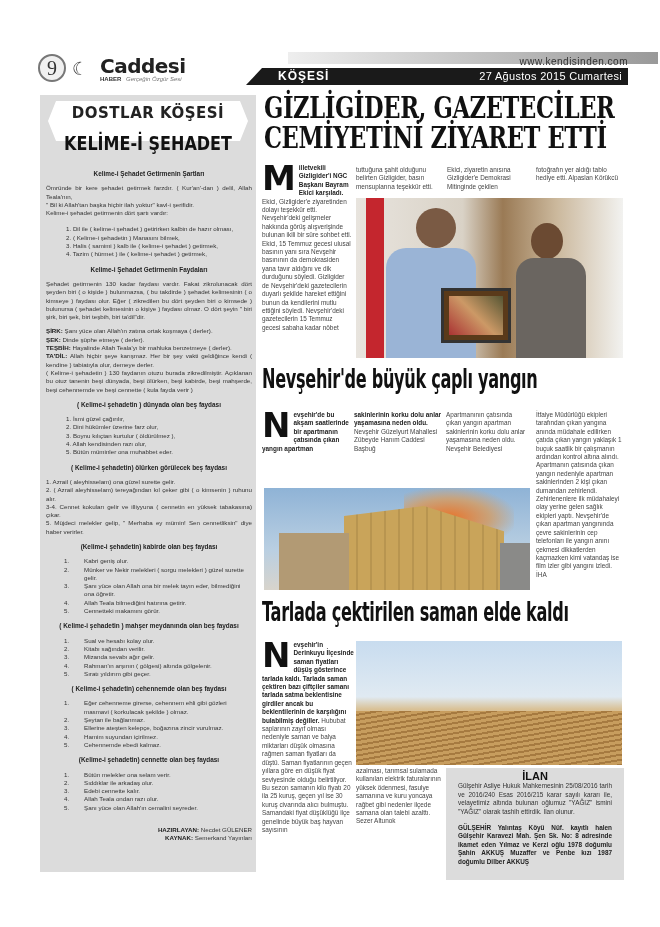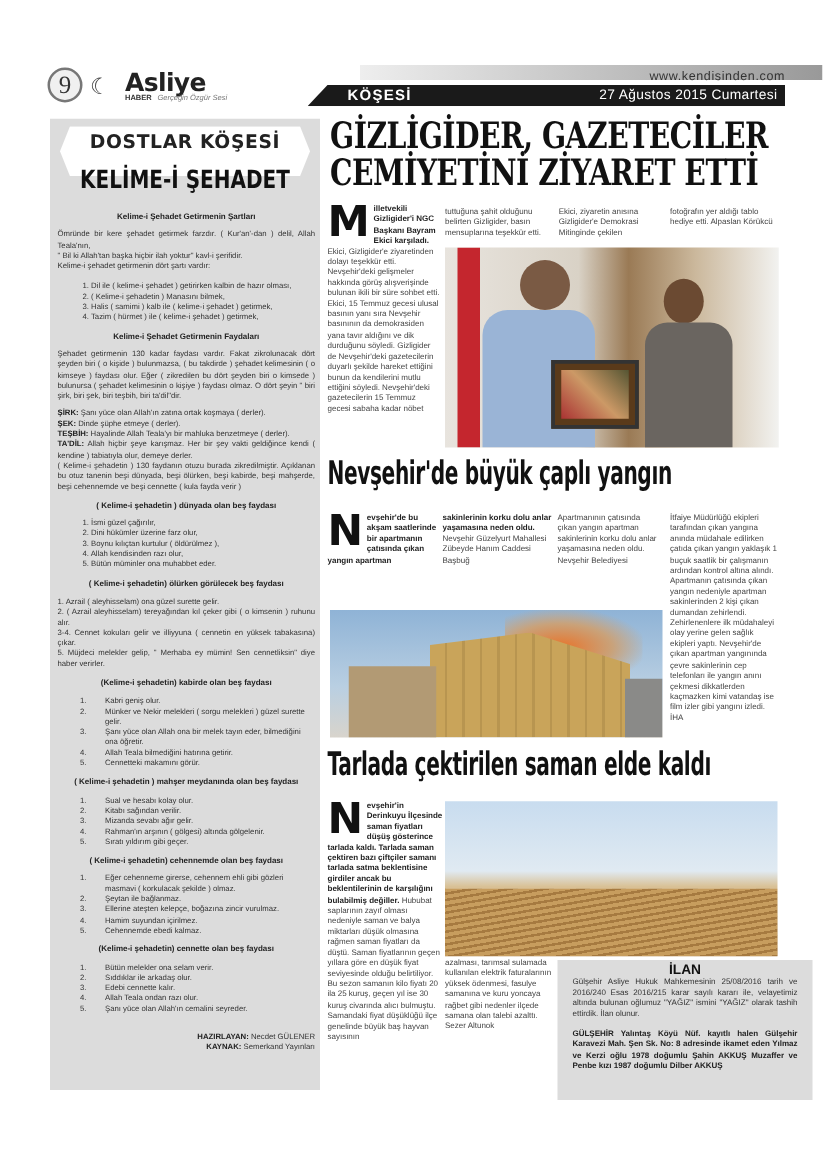--- a/index.html
+++ b/index.html
@@ -29,33 +29,33 @@
   .lc .nl .n{width:38px;flex:none;padding-left:18px;}
   .lc .credit{text-align:right;margin-top:14px;}
   .lc b{color:#222;}
   
   .h1{position:absolute;left:264px;top:93px;width:360px;font-family:"DejaVu Serif",serif;font-weight:bold;font-size:29px;line-height:30px;color:#111;letter-spacing:-0.5px;transform:scaleX(0.78);transform-origin:left top;white-space:nowrap;}
   .art{font-size:6.4px;line-height:8.4px;color:#444;position:absolute;}
   .drop{float:left;font-family:"DejaVu Sans",sans-serif;font-weight:bold;font-size:34px;line-height:28px;margin-right:3px;color:#111;}
   .art b{color:#222;}
   .photo{position:absolute;overflow:hidden;}
   .h2{position:absolute;left:262px;font-family:"DejaVu Sans",sans-serif;font-weight:bold;font-size:26px;color:#111;white-space:nowrap;transform:scaleX(0.62);transform-origin:left top;letter-spacing:-0.5px;}
-  .ilan{position:absolute;left:446px;top:768px;width:204px;height:112px;background:#dcdcdc;padding:4px 12px;font-size:6.4px;line-height:8.4px;color:#333;}
+  .ilan{position:absolute;left:446px;top:768px;width:178px;height:112px;background:#dcdcdc;padding:4px 12px;font-size:6.4px;line-height:8.4px;color:#333;}
   .ilan h3{text-align:center;font-size:11px;margin-bottom:2px;color:#111;}
   .ilan p{text-align:justify;}
   .ilan .b{font-weight:bold;margin-top:8px;color:#222;}
 </style>
 </head>
 <body>
 
 <div class="hdr">
   <div class="pnum">9</div>
   <div class="logo">
     <span class="logo-swoosh">☾</span>
-    <span class="logo-main">Asliye</span>
+    <span class="logo-main">Caddesi</span>
     <span class="logo-sub">HABER</span>
     <span class="logo-tag">Gerçeğin Özgür Sesi</span>
   </div>
   <div class="grayband"></div>
   <div class="url">www.kendisinden.com</div>
   <div class="blackband"></div>
   <div class="section">KÖŞESİ</div>
   <div class="date">27 Ağustos 2015 Cumartesi</div>
 </div>
 

